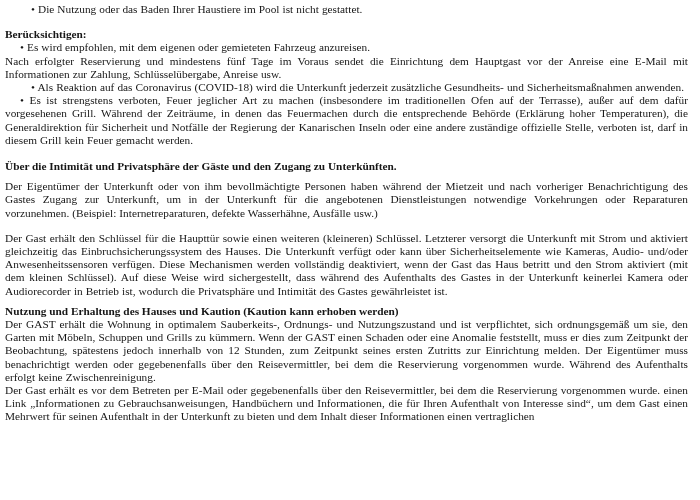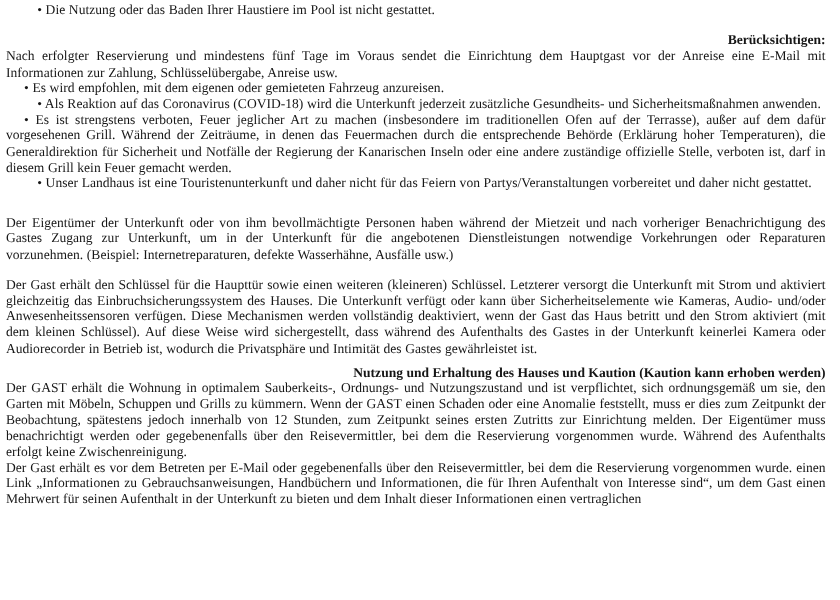--- a/index.html
+++ b/index.html
@@ -30,46 +30,46 @@
     word-spacing: 0.02em;
   }
   .bullet {
     text-indent: 15px;
   }
   .bullet.deep {
     text-indent: 26px;
   }
   .heading {
     font-weight: bold;
-    text-align: right;
+    text-align: left;
   }
   .spacer {
     height: 12px;
   }
   .spacer.small {
     height: 7px;
   }
   .spacer.large {
     height: 13px;
   }
 </style>
 </head>
 <body style="background: rgb(255, 255, 255);">
 
 <div class="page">
   <div class="doc" style="color: rgb(22, 22, 22);">
       <div class="para bullet deep">• Die Nutzung oder das Baden Ihrer Haustiere im Pool ist nicht gestattet.</div>
       <div class="spacer"></div>
       <div class="heading">Berücksichtigen:</div>
+      <div class="para bullet">• Es wird empfohlen, mit dem eigenen oder gemieteten Fahrzeug anzureisen.</div>
       <div class="para">Nach erfolgter Reservierung und mindestens fünf Tage im Voraus sendet die Einrichtung dem Hauptgast vor der Anreise eine E-Mail mit Informationen zur Zahlung, Schlüsselübergabe, Anreise usw.</div>
-      <div class="para bullet">• Es wird empfohlen, mit dem eigenen oder gemieteten Fahrzeug anzureisen.</div>
       <div class="para bullet deep">• Als Reaktion auf das Coronavirus (COVID-18) wird die Unterkunft jederzeit zusätzliche Gesundheits- und Sicherheitsmaßnahmen anwenden.</div>
       <div class="para bullet">• Es ist strengstens verboten, Feuer jeglicher Art zu machen (insbesondere im traditionellen Ofen auf der Terrasse), außer auf dem dafür vorgesehenen Grill. Während der Zeiträume, in denen das Feuermachen durch die entsprechende Behörde (Erklärung hoher Temperaturen), die Generaldirektion für Sicherheit und Notfälle der Regierung der Kanarischen Inseln oder eine andere zuständige offizielle Stelle, verboten ist, darf in diesem Grill kein Feuer gemacht werden.</div>
-      <div class="para bullet deep">• Unser Landhaus ist eine Touristenunterkunft und daher nicht für das Feiern von Partys/Veranstaltungen vorbereitet und daher nicht gestattet.</div>
       <div class="spacer large"></div>
+      <div class="heading">Über die Intimität und Privatsphäre der Gäste und den Zugang zu Unterkünften.</div>
       <div class="spacer small"></div>
       <div class="para">Der Eigentümer der Unterkunft oder von ihm bevollmächtigte Personen haben während der Mietzeit und nach vorheriger Benachrichtigung des Gastes Zugang zur Unterkunft, um in der Unterkunft für die angebotenen Dienstleistungen notwendige Vorkehrungen oder Reparaturen vorzunehmen. (Beispiel: Internetreparaturen, defekte Wasserhähne, Ausfälle usw.)</div>
       <div class="spacer"></div>
       <div class="para">Der Gast erhält den Schlüssel für die Haupttür sowie einen weiteren (kleineren) Schlüssel. Letzterer versorgt die Unterkunft mit Strom und aktiviert gleichzeitig das Einbruchsicherungssystem des Hauses. Die Unterkunft verfügt oder kann über Sicherheitselemente wie Kameras, Audio- und/oder Anwesenheitssensoren verfügen. Diese Mechanismen werden vollständig deaktiviert, wenn der Gast das Haus betritt und den Strom aktiviert (mit dem kleinen Schlüssel). Auf diese Weise wird sichergestellt, dass während des Aufenthalts des Gastes in der Unterkunft keinerlei Kamera oder Audiorecorder in Betrieb ist, wodurch die Privatsphäre und Intimität des Gastes gewährleistet ist.</div>
       <div class="spacer small"></div>
       <div class="heading">Nutzung und Erhaltung des Hauses und Kaution (Kaution kann erhoben werden)</div>
       <div class="para">Der GAST erhält die Wohnung in optimalem Sauberkeits-, Ordnungs- und Nutzungszustand und ist verpflichtet, sich ordnungsgemäß um sie, den Garten mit Möbeln, Schuppen und Grills zu kümmern. Wenn der GAST einen Schaden oder eine Anomalie feststellt, muss er dies zum Zeitpunkt der Beobachtung, spätestens jedoch innerhalb von 12 Stunden, zum Zeitpunkt seines ersten Zutritts zur Einrichtung melden. Der Eigentümer muss benachrichtigt werden oder gegebenenfalls über den Reisevermittler, bei dem die Reservierung vorgenommen wurde. Während des Aufenthalts erfolgt keine Zwischenreinigung.</div>
       <div class="para">Der Gast erhält es vor dem Betreten per E-Mail oder gegebenenfalls über den Reisevermittler, bei dem die Reservierung vorgenommen wurde. einen Link „Informationen zu Gebrauchsanweisungen, Handbüchern und Informationen, die für Ihren Aufenthalt von Interesse sind“, um dem Gast einen Mehrwert für seinen Aufenthalt in der Unterkunft zu bieten und dem Inhalt dieser Informationen einen vertraglichen</div>
     </div>
 </div>

